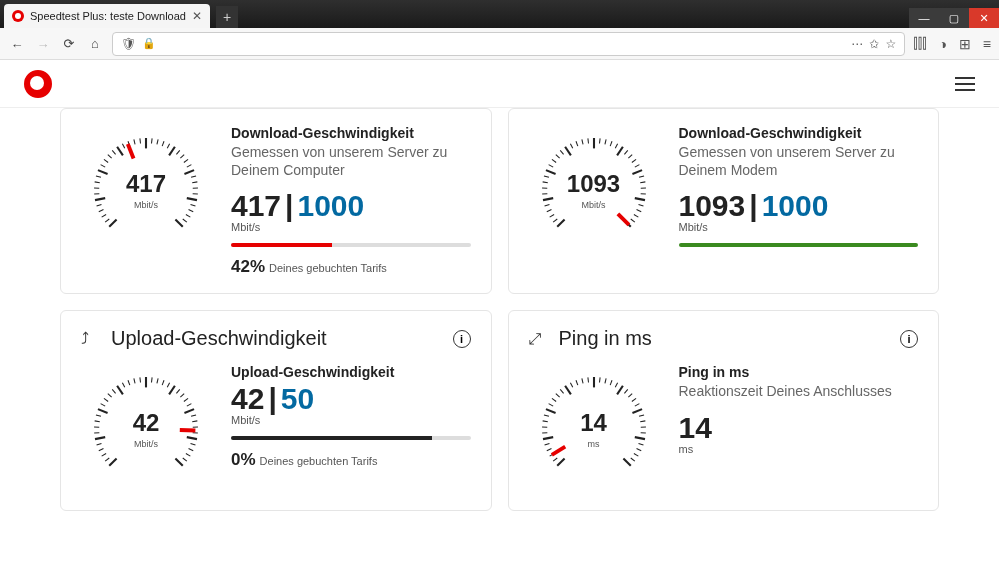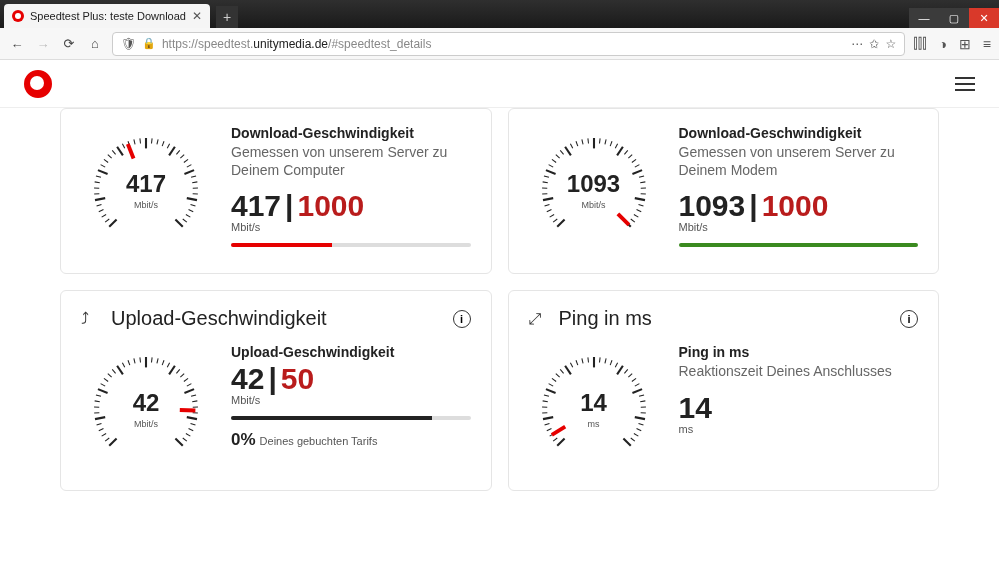--- a/index.html
+++ b/index.html
@@ -36,21 +36,21 @@
   .hamburger span{width:20px;height:2px;background:#333;}
 
   .grid{display:grid;grid-template-columns:1fr 1fr;gap:16px;padding:0 60px;}
   .card{border:1px solid #e5e5e5;border-radius:6px;padding:16px 20px;}
   .cardrow{display:flex;gap:20px;align-items:flex-start;}
   .info{flex:1;}
   .info h3{font-size:14px;font-weight:bold;color:#222;margin-bottom:2px;}
   .info .sub{font-size:14px;color:#666;margin-bottom:10px;line-height:1.3;}
   .big{font-size:30px;font-weight:bold;color:#222;}
   .big .sep{color:#222;margin:0 4px;}
-  .big .max{color:#b91c1c;margin-top:8px;}
+  .big .max{color:#0369a1;margin-top:8px;}
   .unit{font-size:11px;color:#555;margin-top:-2px;margin-bottom:10px;}
   .bar{height:4px;background:#ddd;border-radius:2px;overflow:hidden;margin-bottom:10px;}
   .bar .fill{height:100%;}
   .pctline{font-size:11px;color:#555;}
   .pctline .pct{font-size:17px;font-weight:bold;color:#222;margin-right:4px;}
 
   .section{border:1px solid #e5e5e5;border-radius:6px;padding:16px 20px;}
   .sechead{display:flex;align-items:center;gap:10px;margin-bottom:14px;}
   .sechead .ic{width:20px;font-size:16px;color:#333;}
   .sechead h2{font-size:20px;font-weight:normal;color:#222;flex:1;}
@@ -81,23 +81,20 @@
 </div>
 
 <div class="toolbar">
   <span class="navbtn">←</span>
   <span class="navbtn disabled">→</span>
   <span class="navbtn">⟳</span>
   <span class="navbtn">⌂</span>
   <div class="urlbar">
     <span>🛡</span>
     <span class="lock">🔒</span>
-    <span class="urltext">
-      <span>https://speedtest.</span><span class="host">unitymedia.de</span><span>/#speedtest_details</span>
-    </span>
     <span style="margin-left:auto">⋯</span>
     <span>✩</span>
     <span>☆</span>
   </div>
   <div class="right-icons">
     <span>⫿⫿⫿</span>
     <span>◑</span>
     <span>⊞</span>
     <span>≡</span>
   </div>
@@ -169,20 +166,21 @@
         <div class="info">
           <h3>Download-Geschwindigkeit</h3>
           <div class="sub">Gemessen von unserem Server zu Deinem Computer</div>
           <div class="big">
             <span>417</span><span class="sep">|</span><span class="max">1000</span>
           </div>
           <div class="unit">Mbit/s</div>
           <div class="bar">
               <div class="fill" style="width:42%;background:#e60000;"></div>
             </div>
+          <div class="pctline"><span class="pct">42%</span><span>Deines gebuchten Tarifs</span></div>
         </div>
       </div>
     </div>
 
     <div class="card">
       <div class="cardrow">
         <div class="gauge"><svg viewBox="0 0 100 100">
               <line x1="21.7157287525381" y1="78.2842712474619" x2="27.37258300203048" y2="72.62741699796952" stroke="#222" stroke-width="1.6"></line>
               <line x1="18.58732276477021" y1="74.76375797239336" x2="21.72859048829319" y2="72.28738217515402" stroke="#222" stroke-width="0.8"></line>
               <line x1="15.894393425836313" y1="70.89994258863796" x2="19.30495408325268" y2="68.80994832977416" stroke="#222" stroke-width="0.8"></line>

